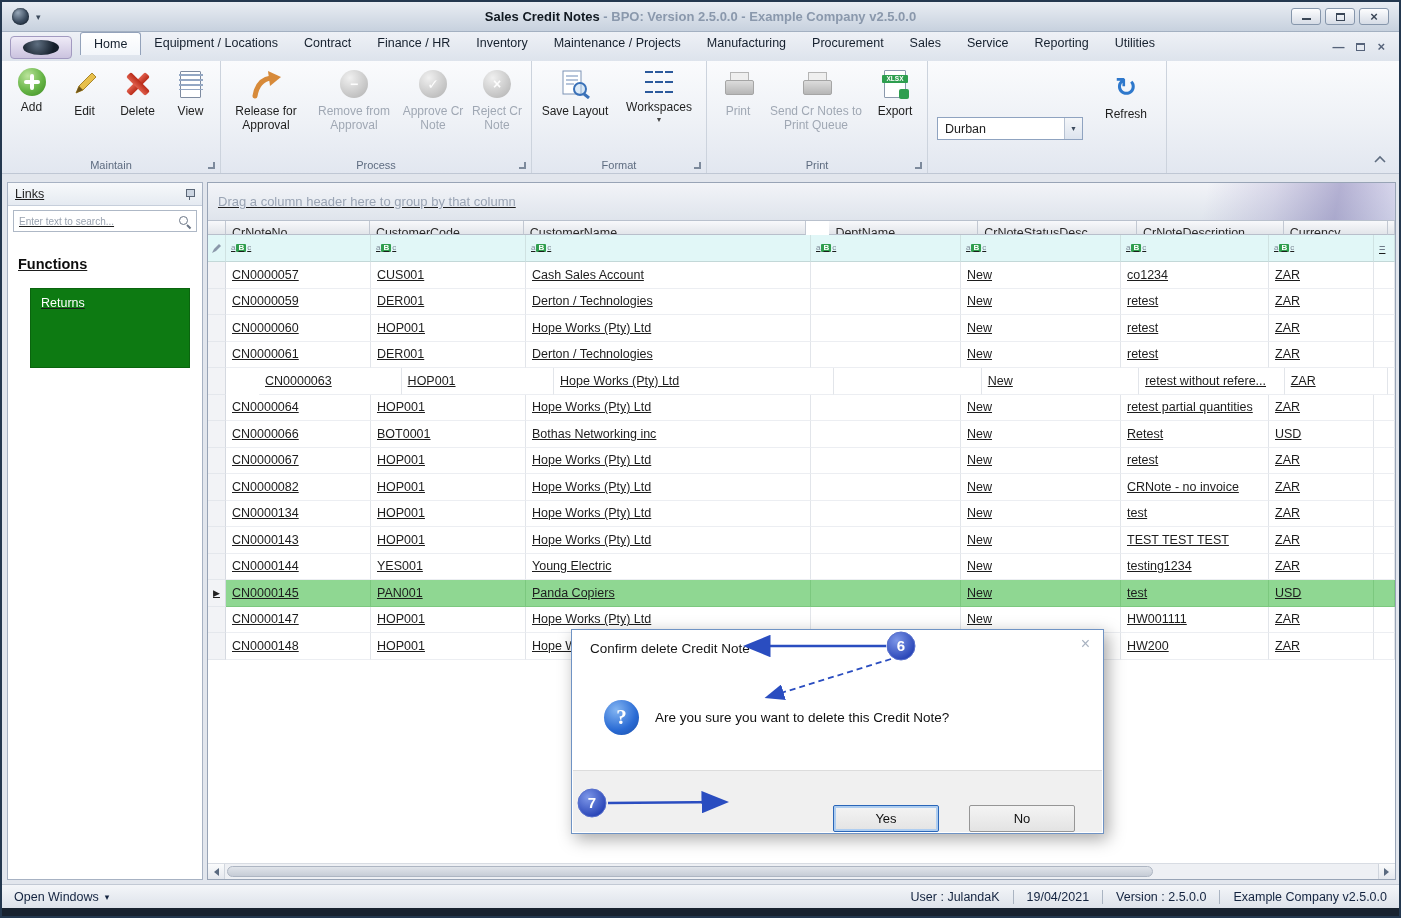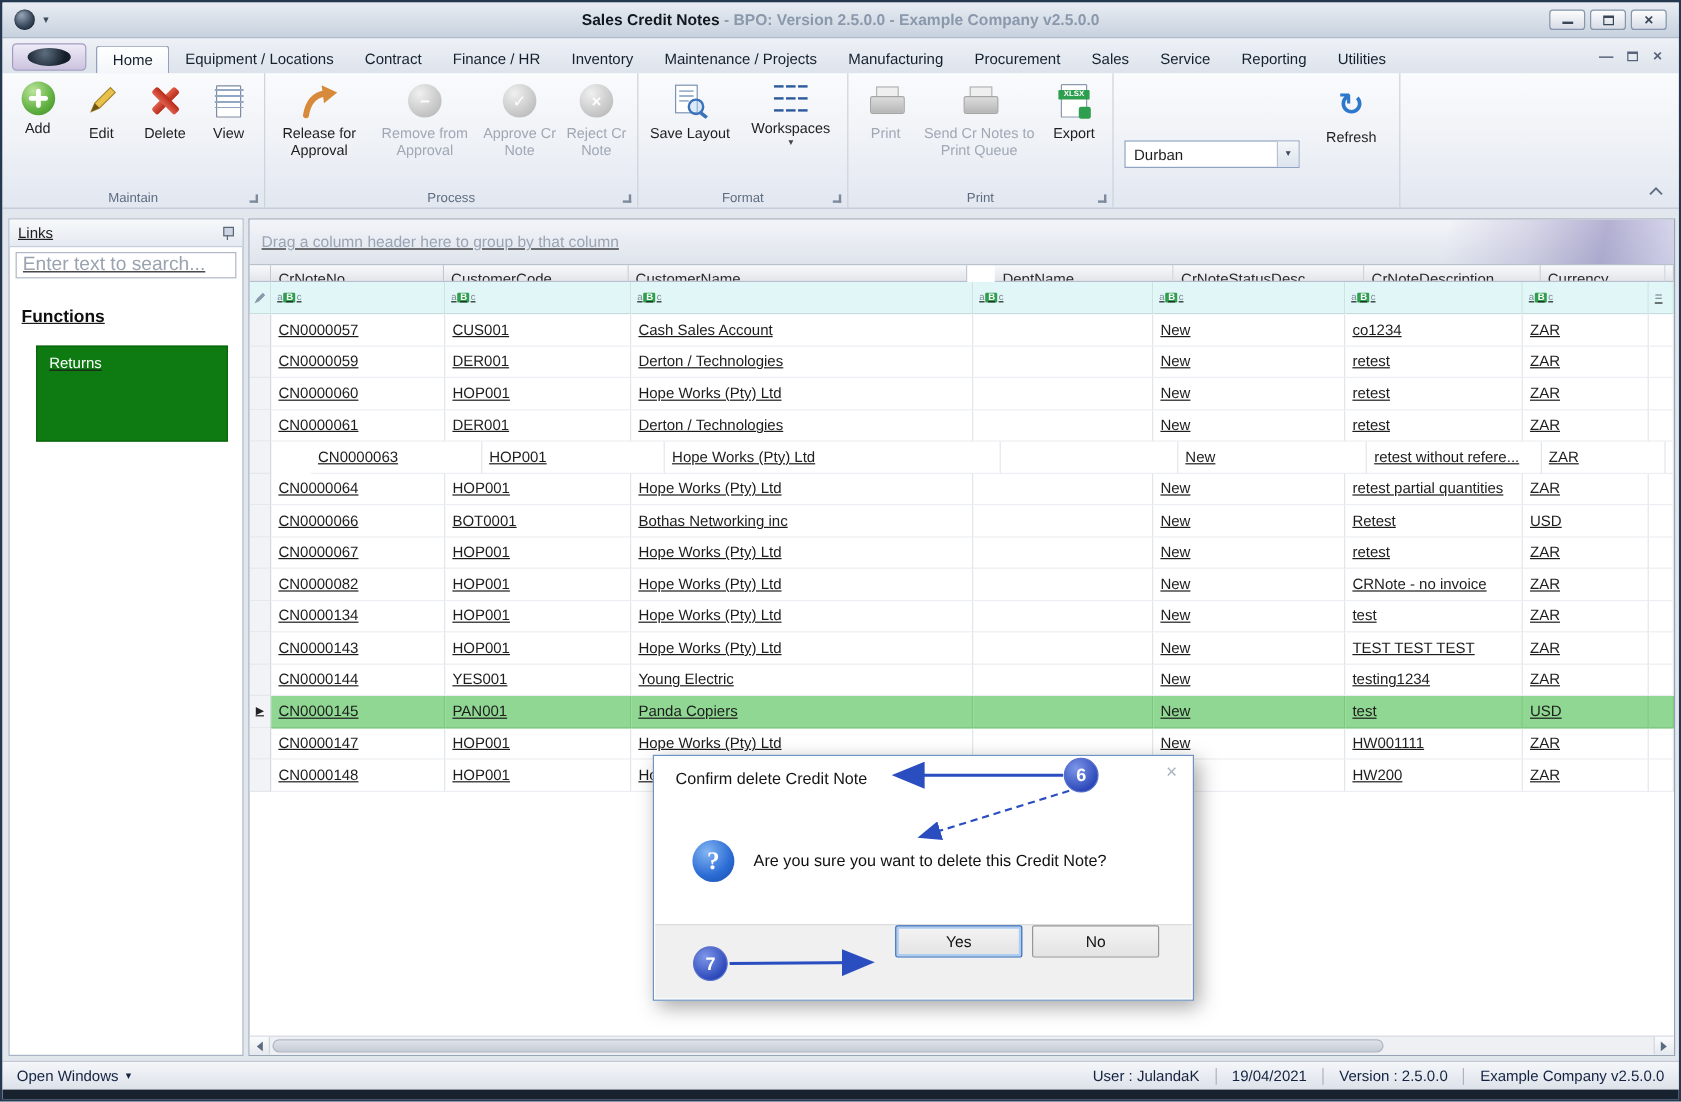--- a/index.html
+++ b/index.html
@@ -25,21 +25,21 @@
   .glyph-max{width:9px;height:8px;border:1px solid #3a4656;border-top-width:2px;}
   .glyph-x{font-size:13px;font-weight:bold;line-height:1;color:#3a4656;}
 
   
   .tabrow{height:29px;background:linear-gradient(#eef1f6,#dde3ec);display:flex;align-items:flex-end;
     padding:0 8px;flex:none;position:relative;}
   .appmenu{width:62px;height:23px;margin:0 8px 2px 0;border:1px solid #a29ac0;border-radius:4px;
     background:linear-gradient(#efebf7,#cbc3df);display:flex;align-items:center;justify-content:center;}
   .applogo{width:36px;height:15px;border-radius:50%;
     background:radial-gradient(circle at 40% 28%,#5e6e80,#141e2a 70%);}
-  .tabs{display:flex;align-items:flex-end;height:100%;}
+  .tabs{display:flex;align-items:flex-start;height:100%;}
   .tab{padding:0 13px;height:23px;line-height:22px;color:#15202e;white-space:nowrap;cursor:default;}
   .tab.active{background:linear-gradient(#ffffff,#f3f6fa);border:1px solid #93a2ba;border-bottom:none;
     border-radius:3px 3px 0 0;}
   .mdi{margin-left:auto;display:flex;align-items:center;gap:12px;height:100%;padding-right:6px;color:#56637a;}
   .mdi .glyph-max{border-color:#56637a;}
   .mdi-x{font-size:13px;font-weight:bold;}
   .mdi-dash{font-size:12px;font-weight:bold;}
 
   
   .ribbon{height:113px;background:linear-gradient(#fafbfd,#eef1f6 55%,#e2e7f0);
@@ -98,21 +98,21 @@
     display:flex;flex-direction:column;flex:none;}
   .links-header{height:23px;display:flex;align-items:center;padding:0 7px;
     background:linear-gradient(#f7f9fb,#e5eaf1);border-bottom:1px solid #c6cedb;}
   .links-header .t{flex:1;color:#1c1c1c;}
   .pin-icon{width:11px;height:13px;position:relative;}
   .pin-icon::before{content:"";position:absolute;top:1px;left:2px;width:7px;height:6px;
     border:1px solid #5a6676;background:#ccd5e1;}
   .pin-icon::after{content:"";position:absolute;top:8px;left:5px;width:1px;height:4px;background:#5a6676;}
   .search-box{margin:4px 5px;height:22px;border:1px solid #aeb8c6;background:#fff;
     display:flex;align-items:center;padding:0 5px;}
-  .search-box input{border:0;outline:0;flex:1;font-size:16px;color:#333;font-family:inherit;background:transparent;}
+  .search-box input{border:0;outline:0;flex:1;font-size:10px;color:#333;font-family:inherit;background:transparent;}
   .search-box input::placeholder{color:#9aa3b0;}
   .mag-icon{width:13px;height:13px;position:relative;flex:none;}
   .mag-icon::before{content:"";position:absolute;left:1px;top:1px;width:7px;height:7px;
     border:1.5px solid #6b7686;border-radius:50%;}
   .mag-icon::after{content:"";position:absolute;left:9px;top:9px;width:5px;height:2px;background:#6b7686;
     transform:rotate(45deg);transform-origin:left center;}
   .functions-heading{margin:20px 10px 16px;font-weight:bold;font-size:14.5px;color:#0e0e0e;}
   .returns-item{margin-left:22px;width:160px;height:80px;background:#0d7a12;border:1px solid #0a640e;
     color:#fff;padding:7px 0 0 10px;}
 
@@ -155,32 +155,32 @@
   
   .statusbar{height:24px;flex:none;background:linear-gradient(#f4f6f9,#dde2ea);
     border-top:1px solid #c2c9d4;display:flex;align-items:center;padding:0 12px;color:#13233f;}
   .sb-left{display:flex;align-items:center;gap:6px;}
   .sb-caret{font-size:9px;}
   .sb-right{margin-left:auto;display:flex;align-items:center;gap:13px;}
   .sbsep{width:1px;height:14px;background:#aab4c2;}
   .bottomstrip{height:8px;flex:none;background:#18222f;}
 
   
-  .dialog{position:absolute;left:542px;top:627px;width:451px;height:205px;background:#fff;
+  .dialog{position:absolute;left:569px;top:627px;width:533px;height:205px;background:#fff;
     border:1px solid #6f93c4;box-shadow:4px 5px 16px rgba(0,0,0,.35);z-index:50;}
   .dlg-title{position:absolute;top:11px;left:18px;font-size:13.5px;color:#161616;}
   .dlg-close{position:absolute;top:6px;right:13px;font-size:16px;color:#a8b2c0;line-height:1;}
   .dlg-body{position:absolute;top:70px;left:32px;right:16px;display:flex;align-items:center;gap:16px;}
   .q-icon{width:35px;height:35px;border-radius:50%;flex:none;color:#fff;font-size:21px;font-weight:bold;
     display:flex;align-items:center;justify-content:center;font-family:"Liberation Serif",serif;
     background:radial-gradient(circle at 35% 28%,#83b5f2,#2a6bd4 60%,#1b4da6);}
   .dlg-msg{font-size:13.5px;color:#111;}
   .dlg-buttons{position:absolute;left:1px;right:1px;bottom:1px;height:62px;background:#f0f0f0;
-    border-top:1px solid #dcdcdc;display:flex;align-items:flex-start;justify-content:flex-end;
-    gap:8px;padding-right:27px;}
+    border-top:1px solid #dcdcdc;display:flex;align-items:flex-end;justify-content:flex-end;
+    gap:30px;padding-right:27px;}
   .dlg-btn{width:106px;height:27px;display:flex;align-items:center;justify-content:center;
     font-size:13px;color:#111;background:linear-gradient(#f4f4f4,#e3e3e3);
     border:1px solid #969696;border-radius:2px;}
   .dlg-btn::first-letter{text-decoration:underline;}
   .dlg-btn.primary{border:1px solid #2a66b8;box-shadow:inset 0 0 0 2px #aecdf0;}
 
   
   .ann{position:absolute;left:0;top:0;width:1397px;height:914px;z-index:60;pointer-events:none;}
 </style>
 </head>

